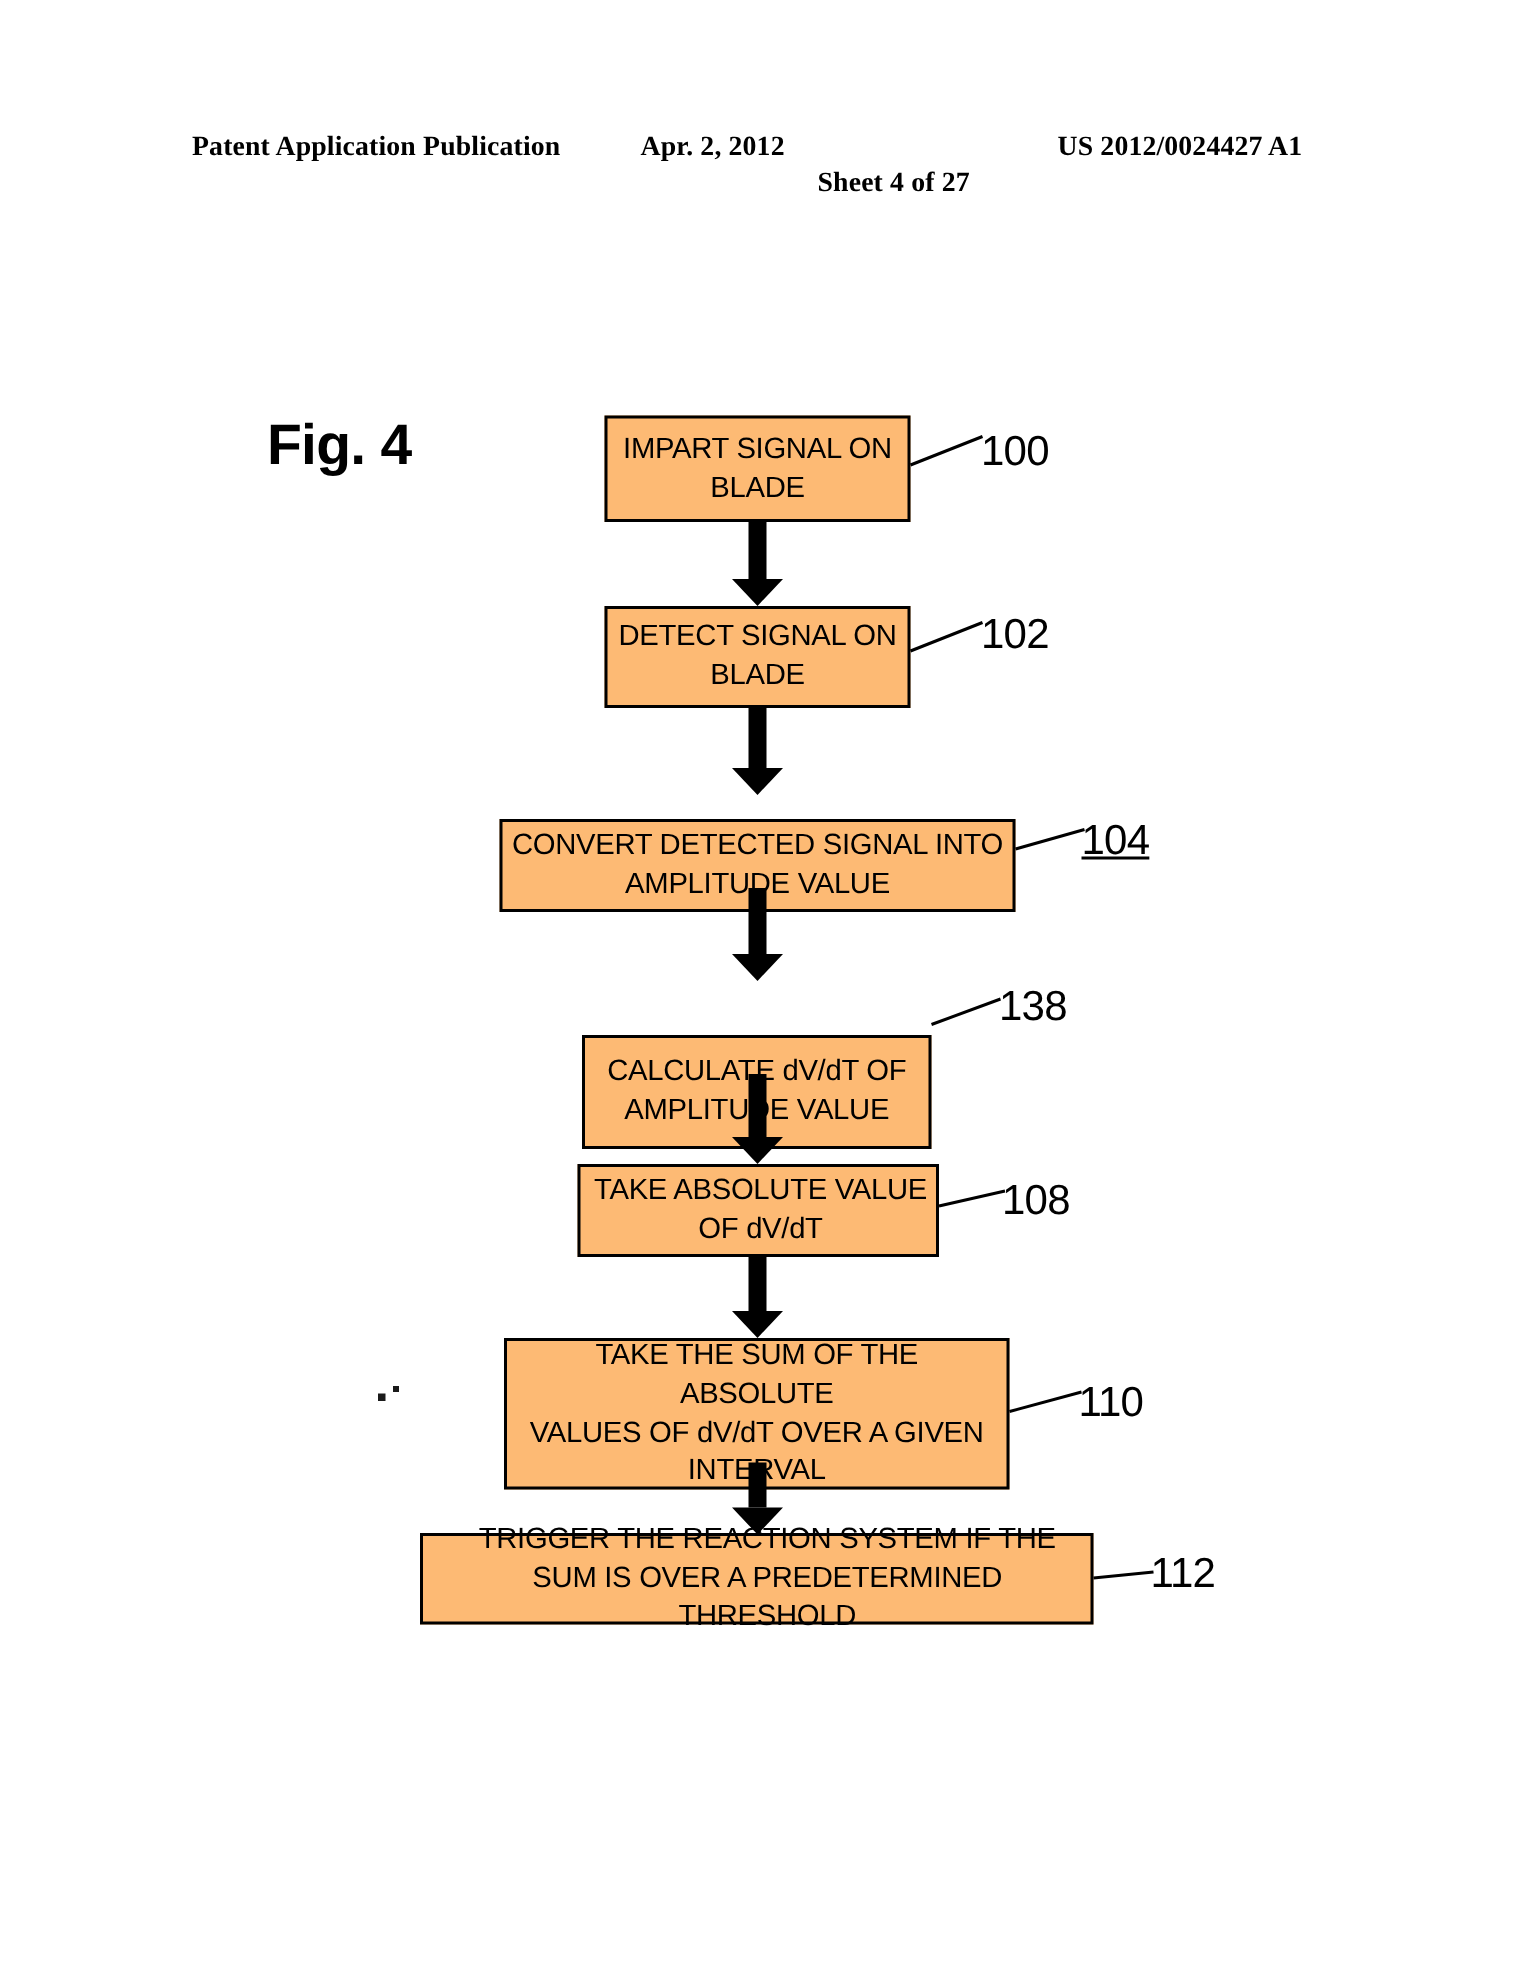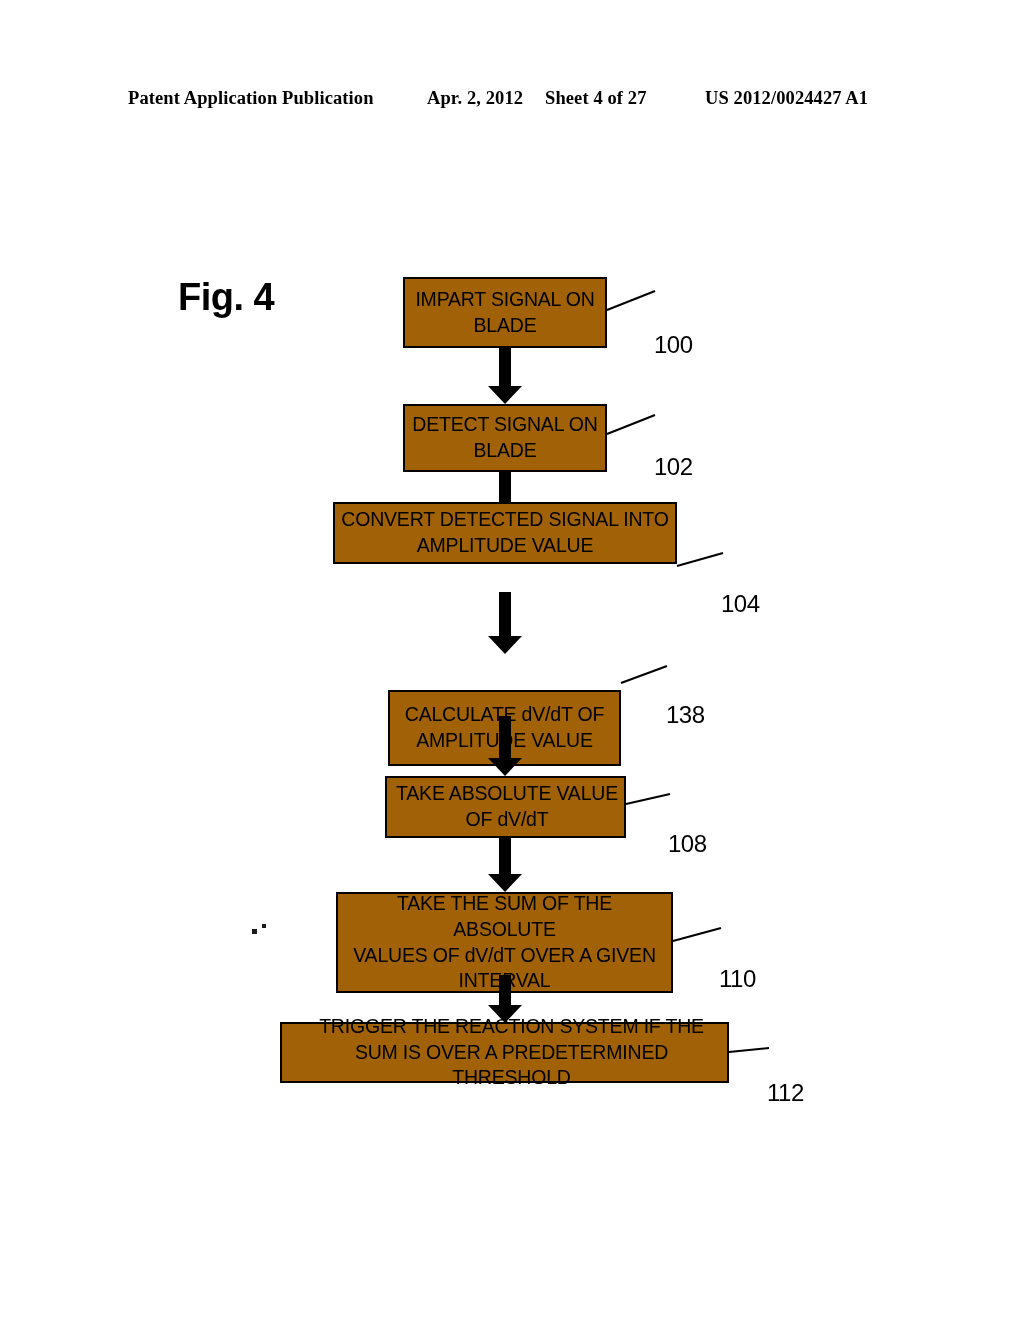--- a/index.html
+++ b/index.html
@@ -28,41 +28,41 @@
     font-size: 18.5px;
     letter-spacing: 0.1px;
     white-space: nowrap;
   }
   #pub-header .hdr-cell {
     position: absolute;
     top: 0;
   }
   #hdr-title  { left: 128px; }
   #hdr-date   { left: 427px; }
-  #hdr-sheet  { left: 545px; }
+  #hdr-sheet  { left: 545px; margin-top: 24px; }
   #hdr-number { left: 705px; }
 
   
   #fig-label {
     position: absolute;
     left: 178px;
     top: 278px;
     font-family: "Liberation Sans", sans-serif;
     font-size: 38px;
     font-weight: bold;
     letter-spacing: -0.5px;
     line-height: 1;
   }
 
   
   .flow-box {
     position: absolute;
     box-sizing: border-box;
     border: 2.5px solid #000000;
-    background: #a16207;
+    background: #fdba74;
     display: flex;
     align-items: center;
     justify-content: center;
     text-align: center;
     font-family: "Liberation Sans", sans-serif;
     font-size: 19.5px;
     line-height: 1.32;
     letter-spacing: -0.2px;
     padding: 2px 6px;
     white-space: pre-line;
@@ -87,25 +87,24 @@
     height: 0;
     border-left: 17px solid transparent;
     border-right: 17px solid transparent;
     border-top: 18px solid #000000;
   }
 
   
   .ref-num {
     position: absolute;
     font-family: "Liberation Sans", sans-serif;
-    font-size: 24px;
+    font-size: 28px;
     letter-spacing: -0.5px;
     line-height: 1;
     white-space: nowrap;
-    margin-top: 46px;
   }
   .leader {
     position: absolute;
     overflow: visible;
   }
   .leader line {
     stroke: #000000;
     stroke-width: 2;
   }
 
@@ -151,28 +150,28 @@
 <svg class="leader" style="left:607px; top:412px; width:50px; height:26px;">
   <line x1="0" y1="22" x2="48" y2="3"></line>
 </svg>
 <div class="ref-num" style="left:654px; top:409px;">102</div>
 
 <div class="flow-arrow" style="left:488px; top:472px; height:58px;">
   <div class="shaft" style="height:40px;"></div>
   <div class="head" style="top:40px;"></div>
 </div>
 
-<div class="flow-box" style="left:333px; top:502px; width:344px; height:62px;">
+<div class="flow-box" style="left:333px; top:546px; width:344px; height:62px;">
   <span>CONVERT DETECTED SIGNAL INTO
 AMPLITUDE VALUE</span>
 </div>
 <svg class="leader" style="left:677px; top:549px; width:48px; height:22px;">
   <line x1="0" y1="17" x2="46" y2="4"></line>
 </svg>
-<div class="ref-num" style="left:721px; top:546px;">104</div>
+<div class="ref-num" style="left:721px; top:546px;text-decoration:underline;">104</div>
 
 <div class="flow-arrow" style="left:488px; top:592px; height:62px;">
   <div class="shaft" style="height:44px;"></div>
   <div class="head" style="top:44px;"></div>
 </div>
 
 <div class="flow-box" style="left:388px; top:690px; width:233px; height:76px;">
   <span>CALCULATE dV/dT OF
 AMPLITUDE VALUE</span>
 </div>

